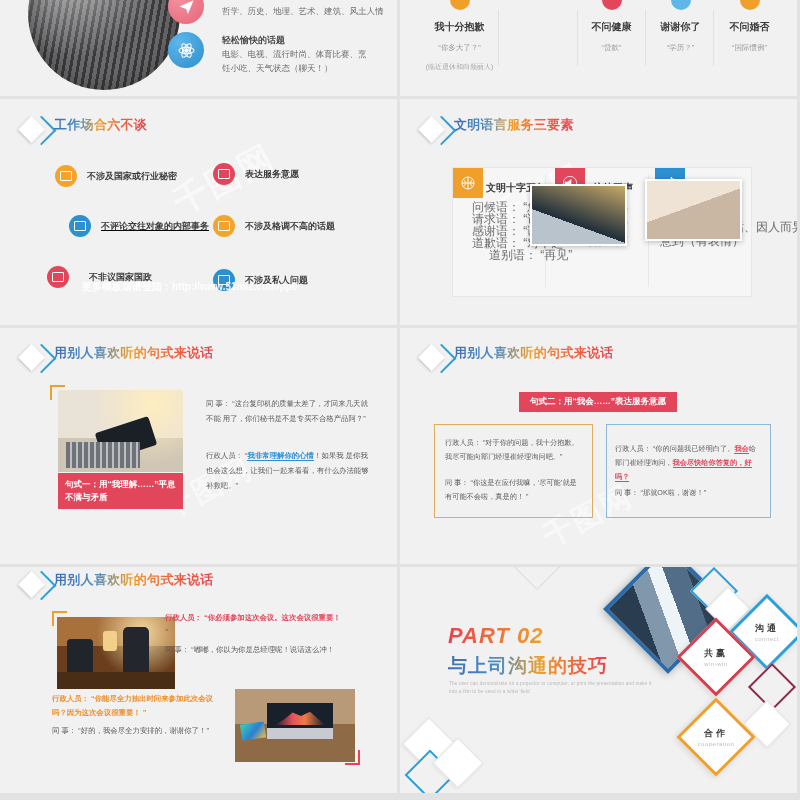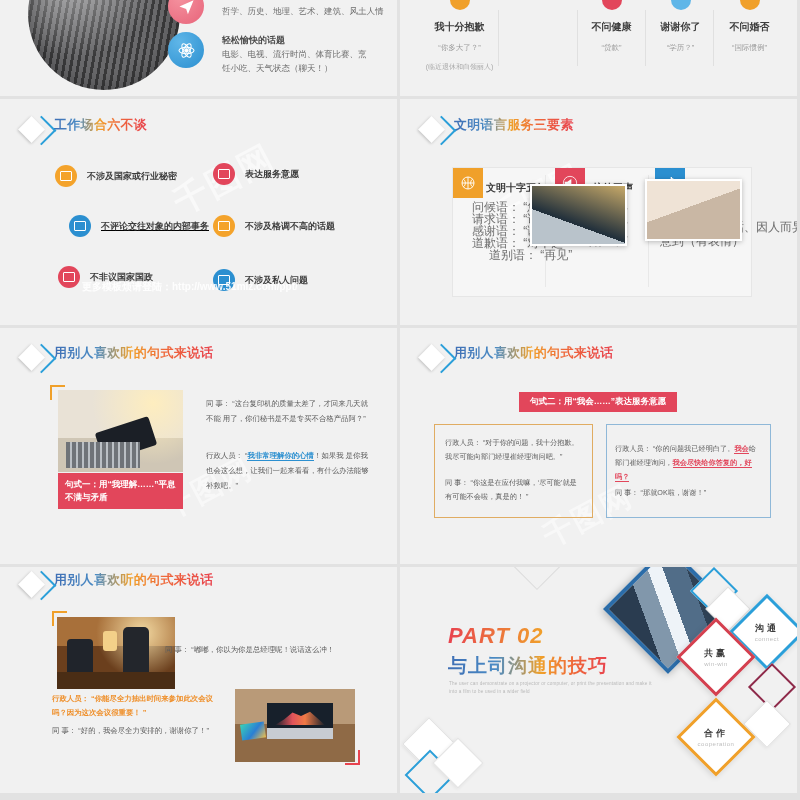--- a/index.html
+++ b/index.html
@@ -273,21 +273,21 @@
           <i></i>
         </div>
       <div class="lb">不评论交往对象的内部事务</div>
     </div>
     <div class="row" style="left:213px;top:116px;">
       <div class="ic" style="background:#f4a32b;">
           <i></i>
         </div>
       <div class="lb">不涉及格调不高的话题</div>
     </div>
-    <div class="row" style="left:58px;top:167px;">
+    <div class="row" style="left:47px;top:167px;gap:10px;">
       <div class="ic" style="background:#e2465b;">
           <i></i>
         </div>
       <div class="lb">不非议国家国政</div>
     </div>
     <div class="row" style="left:213px;top:170px;">
       <div class="ic" style="background:#2b8fd0;">
           <i></i>
         </div>
       <div class="lb">不涉及私人问题</div>
@@ -427,20 +427,24 @@
     </div>
 
     <div class="corner-tl" style="left:52px;top:44px;"></div>
     <div class="photoA">
       <div style="position:absolute;left:10px;top:22px;width:26px;height:40px;background:#20242b;border-radius:4px 4px 0 0;"></div>
       <div style="position:absolute;left:66px;top:10px;width:26px;height:52px;background:#23262c;border-radius:5px 5px 0 0;"></div>
       <div style="position:absolute;left:0;bottom:0;width:118px;height:17px;background:#4a2d15;"></div>
       <div style="position:absolute;left:46px;top:14px;width:14px;height:20px;background:#f3d089;border-radius:3px;"></div>
     </div>
 
+    <div class="dlg" style="left:165px;top:44px;width:178px;line-height:14px;">
+      <span class="redt">行政人员：</span>
+      <span class="redt">“你必须参加这次会议。这次会议很重要！ ”</span>
+    </div>
     <div class="dlg" style="left:165px;top:76px;width:178px;line-height:14px;">
       <span>同    事：</span>
       <span>“嘟嘟，你以为你是总经理呢！说话这么冲！</span>
     </div>
 
     <div class="dlg" style="left:52px;top:125px;width:166px;line-height:14px;">
       <span class="orange">行政人员：</span>
       <span class="orange">“你能尽全力抽出时间来参加此次会议吗？因为这次会议很重要！ ”</span>
     </div>
     <div class="dlg" style="left:52px;top:157px;width:166px;line-height:14px;">

